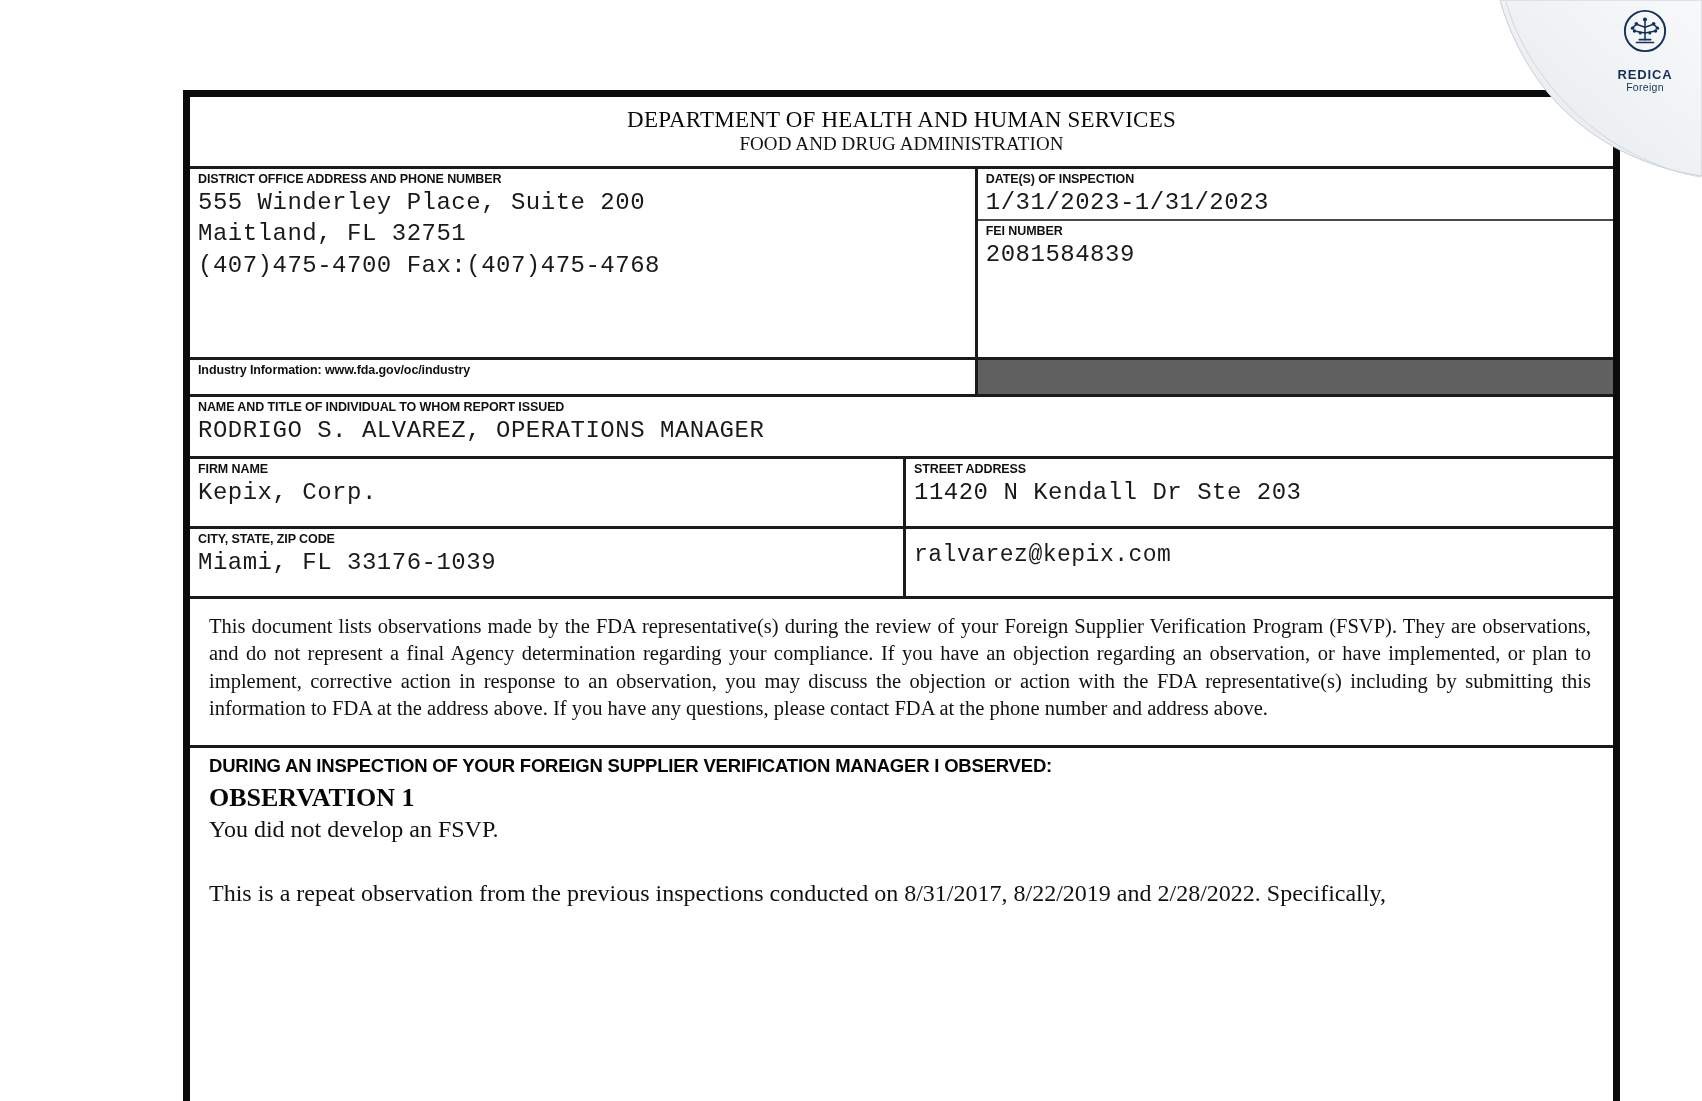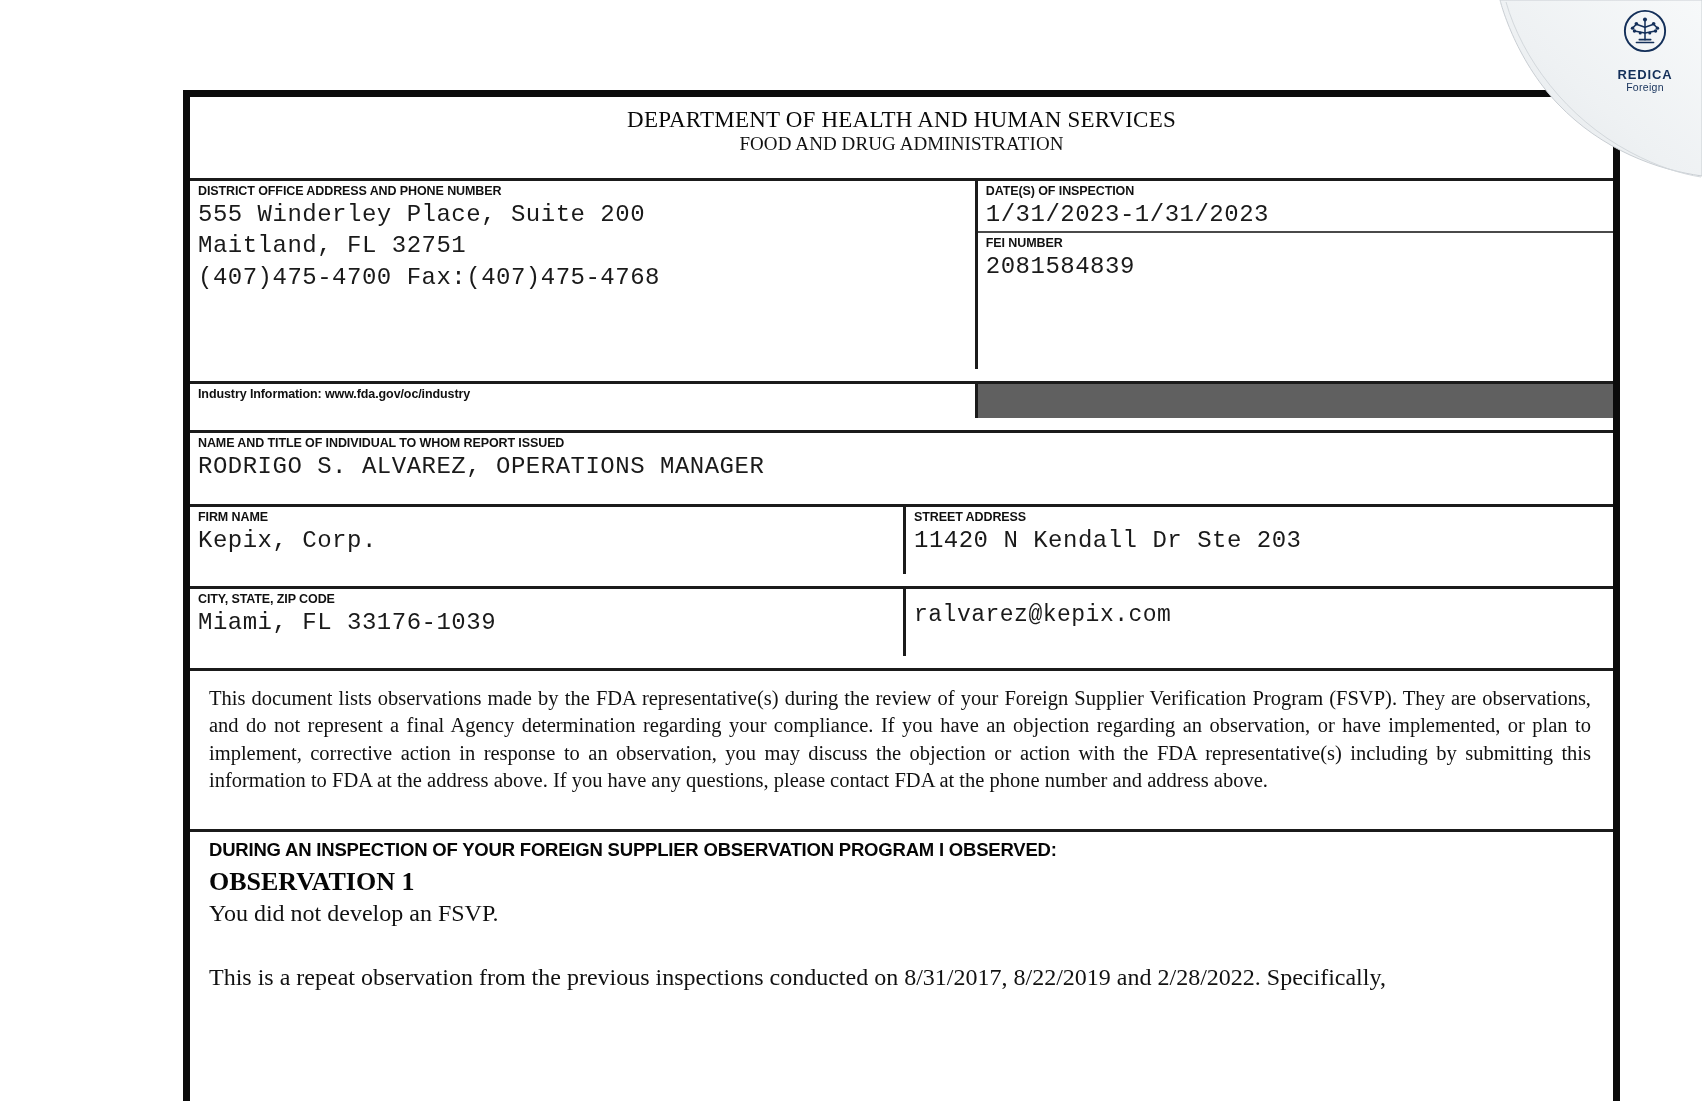--- a/index.html
+++ b/index.html
@@ -42,21 +42,21 @@
   .hdr-sub {
     text-align: center;
     font-family: "Liberation Serif", serif;
     font-size: 19px;
     color: #111;
     padding-bottom: 11px;
     letter-spacing: .1px;
   }
 
   
-  .row { display: flex; margin-top: 12px; }
+  .row { display: flex; }
   .cell {
     box-sizing: border-box;
     position: relative;
     background: #fff;
   }
   .b-r { border-right: 3px solid #1b1b1b; }
   .b-t { border-top: 3px solid #1b1b1b; }
   .b-b-thin { border-bottom: 2px solid #4a4a4a; }
 
   .lbl {
@@ -224,21 +224,21 @@
   </div>
 
   <div class="row b-t" style="height:146px">
     <div class="cell" style="width:1427px">
       <div class="para">This document lists observations made by the FDA representative(s) during the review of your Foreign Supplier Verification Program (FSVP). They are observations, and do not represent a final Agency determination regarding your compliance. If you have an objection regarding an observation, or have implemented, or plan to implement, corrective action in response to an observation, you may discuss the objection or action with the FDA representative(s) including by submitting this information to FDA at the address above. If you have any questions, please contact FDA at the phone number and address above.</div>
     </div>
   </div>
 
   <div class="row b-t" style="height:330px">
     <div class="cell" style="width:1427px">
-      <div class="obs-head">DURING AN INSPECTION OF YOUR FOREIGN SUPPLIER OBSERVATION PROGRAM I OBSERVED:</div>
+      <div class="obs-head">DURING AN INSPECTION OF YOUR FOREIGN SUPPLIER VERIFICATION MANAGER I OBSERVED:</div>
       <div class="obs-num">OBSERVATION 1</div>
       <div class="obs-line">You did not develop an FSVP.</div>
       <div class="obs-para">This is a repeat observation from the previous inspections conducted on 8/31/2017, 8/22/2019 and 2/28/2022. Specifically,</div>
     </div>
   </div>
 
 </div>
 
 <svg id="curl" viewBox="0 0 240 200" preserveAspectRatio="none">
   <defs>

